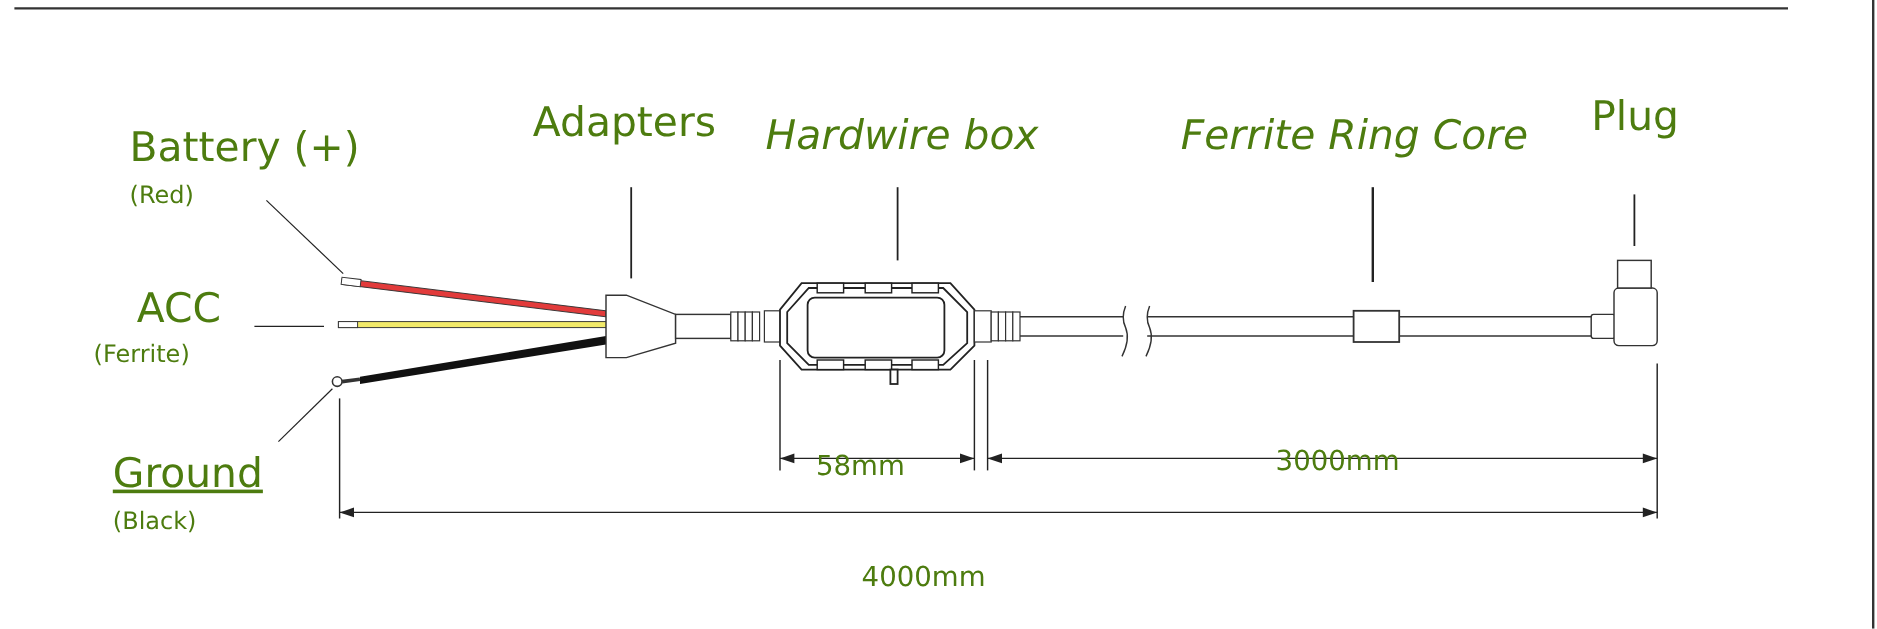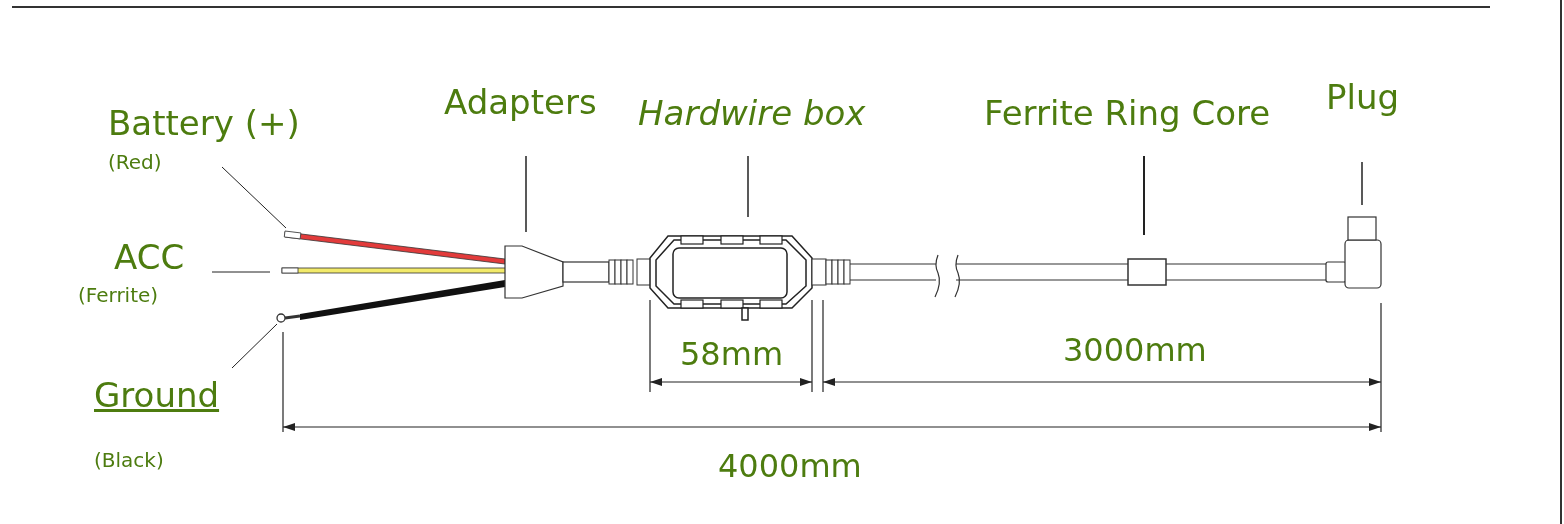--- a/index.html
+++ b/index.html
@@ -1,21 +1,21 @@
 <!DOCTYPE html>
 <html><head>
 <meta charset="utf-8">
 <style>
   html,body{margin:0;padding:0;background:#fff;}
   body{width:1564px;height:524px;position:relative;overflow:hidden;font-family:"DejaVu Sans","Liberation Sans",sans-serif;}
   svg{position:absolute;left:0;top:0;}
   .lbl{position:absolute;color:#4d7c0f;white-space:nowrap;line-height:1;}
   .big{font-size:34px;}
   .small{font-size:20px;}
-  .dim{font-size:32px;}
+  .dim{font-size:23px;margin-top:40px;}
 </style>
 </head>
 <body>
 
 <svg width="1564" height="524" viewBox="0 0 1564 524">
 
   <line x1="12" y1="7" x2="1490" y2="7" stroke="#333" stroke-width="2"></line>
   <line x1="1561" y1="0" x2="1561" y2="524" stroke="#333" stroke-width="2"></line>
 
   <line x1="222" y1="167" x2="286" y2="228" stroke="#222" stroke-width="1"></line>
@@ -112,20 +112,20 @@
     <polygon points="283,427 295,423 295,431"></polygon>
     <polygon points="1381,427 1369,423 1369,431"></polygon>
   </g>
 </svg>
 
 <div class="lbl big" style="left:108px;top:106px;">Battery (+)</div>
 <div class="lbl small" style="left:108px;top:152px;">(Red)</div>
 <div class="lbl big" style="left:114px;top:240px;">ACC</div>
 <div class="lbl small" style="left:78px;top:285px;">(Ferrite)</div>
 <div class="lbl big" style="left:94px;top:378px;text-decoration:underline;">Ground</div>
-<div class="lbl small" style="left:94px;top:424px;margin-top:26px;">(Black)</div>
+<div class="lbl small" style="left:94px;top:424px;">(Black)</div>
 <div class="lbl big" style="left:444px;top:85px;">Adapters</div>
 <div class="lbl big" style="left:638px;top:96px;font-style:italic;">Hardwire box</div>
-<div class="lbl big" style="left:984px;top:96px;">Ferrite Ring Core</div>
+<div class="lbl big" style="left:984px;top:96px;font-style:italic;">Ferrite Ring Core</div>
 <div class="lbl big" style="left:1326px;top:80px;">Plug</div>
 <div class="lbl dim" style="left:680px;top:338px;">58mm</div>
 <div class="lbl dim" style="left:1063px;top:334px;">3000mm</div>
-<div class="lbl dim" style="left:718px;top:450px;text-align:right;">4000mm</div>
+<div class="lbl dim" style="left:718px;top:430px;text-align:right;">4000mm</div>
 
 </body></html>

